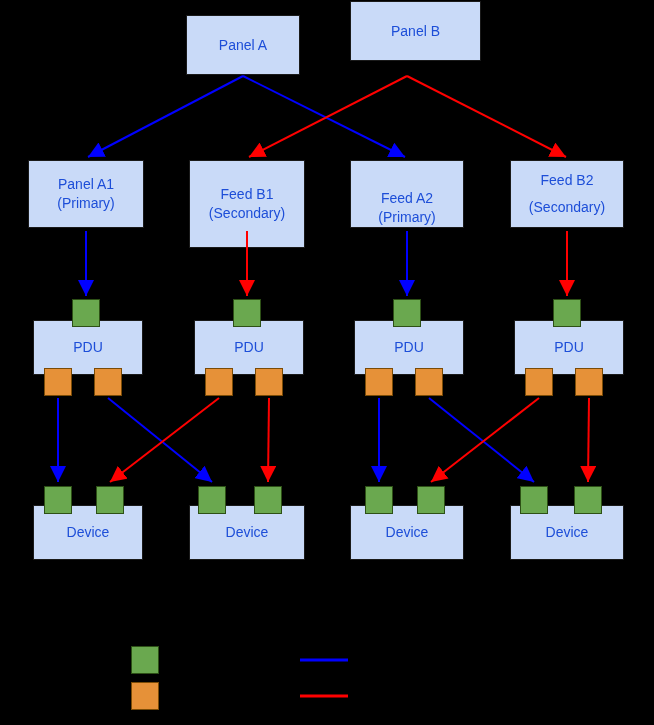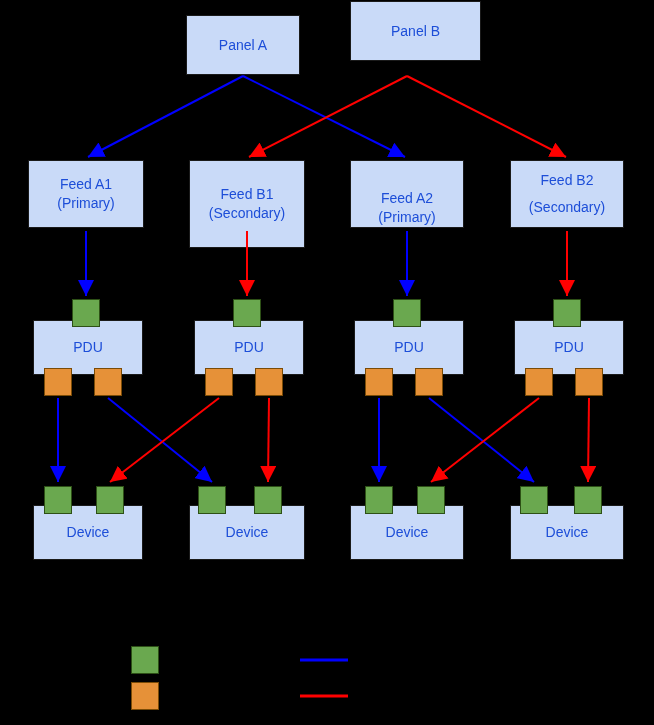--- a/index.html
+++ b/index.html
@@ -44,21 +44,21 @@
 <div class="stage">
 
   <div class="node" style="left:186px;top:15px;width:114px;height:60px;">
     <span>Panel A</span>
   </div>
   <div class="node" style="left:350px;top:1px;width:131px;height:60px;">
     <span>Panel B</span>
   </div>
 
   <div class="node" style="left:28px;top:160px;width:116px;height:68px;">
-    <span>Feed A1</span>
+    <span>Panel A1</span>
     <span>(Primary)</span>
   </div>
   <div class="node" style="left:189px;top:160px;width:116px;height:88px;">
     <span>Feed B1</span>
     <span>(Secondary)</span>
   </div>
   <div class="node" style="left:350px;top:160px;width:114px;height:68px;justify-content:flex-end;">
     <span>Feed A2</span>
     <span>(Primary)</span>
   </div>

